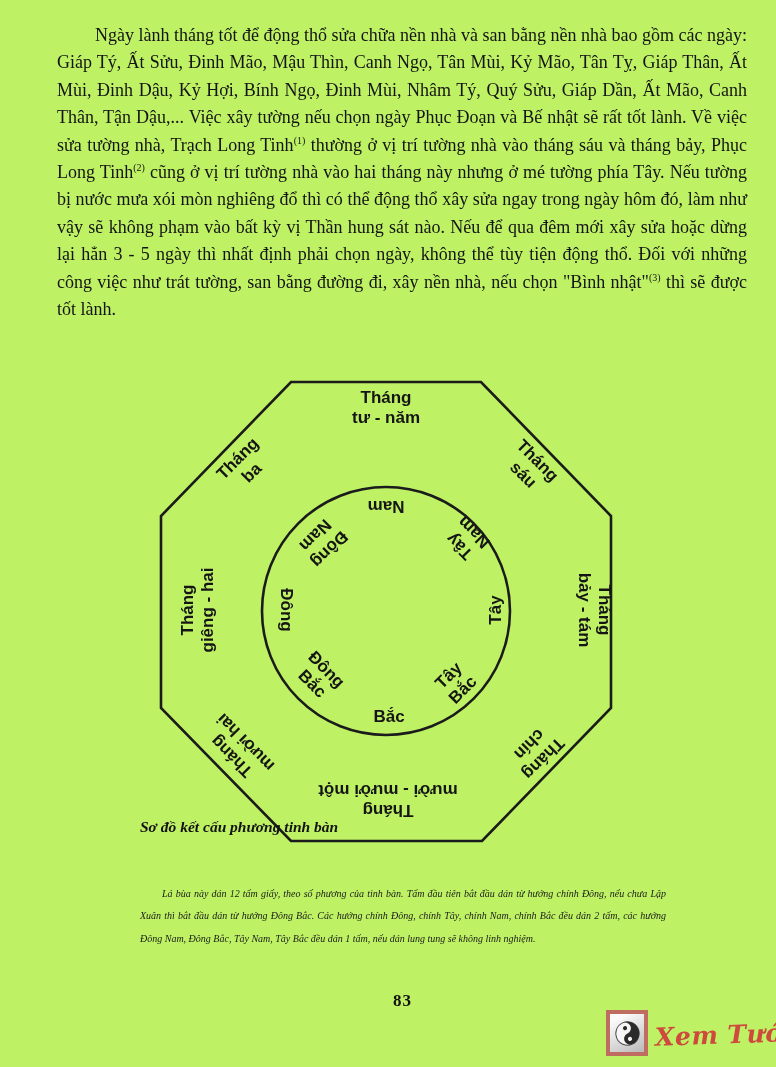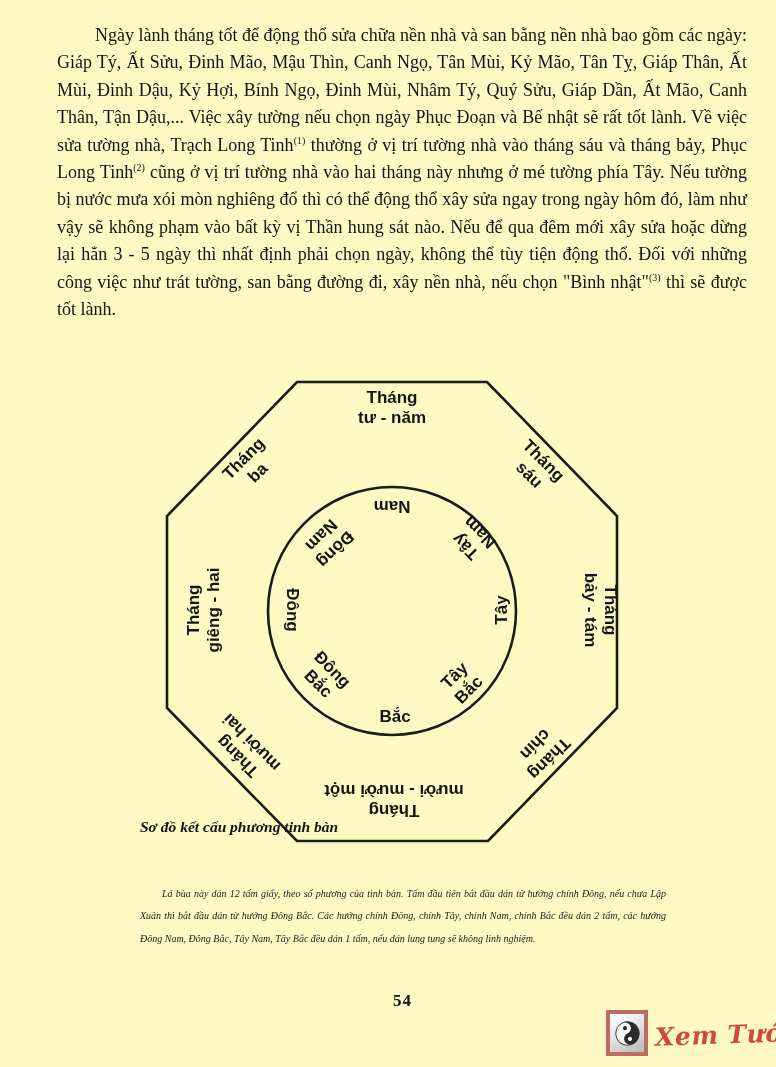--- a/index.html
+++ b/index.html
@@ -1,24 +1,24 @@
 <!DOCTYPE html>
 <html><head>
 <meta charset="utf-8">
 <style>
   html,body{margin:0;padding:0;background:#e8e8e8;}
-  .page{position:relative;width:776px;height:1067px;background:#fef9c3;overflow:hidden;
+  .page{position:relative;width:776px;height:1067px;background:#bef264;overflow:hidden;
         color:#161616;margin:0 auto;}
   
   .body-text{position:absolute;left:57px;top:22px;width:690px;margin:0;
              font-family:"Liberation Serif",serif;font-size:18px;line-height:27.4px;
              text-align:justify;text-indent:38px;color:#141414;}
   .body-text sup{font-size:10px;line-height:0;vertical-align:super;}
   
-  .diagram{position:absolute;left:144px;top:370px;width:500px;height:480px;}
+  .diagram{position:absolute;left:138px;top:370px;width:500px;height:480px;}
   .diagram svg.frame{position:absolute;left:0;top:0;}
   .dlabel{position:absolute;font-family:"Liberation Sans",sans-serif;font-weight:bold;
           font-size:17px;line-height:20px;color:#151515;text-align:center;white-space:nowrap;
           transform:translate(-50%,-50%) rotate(var(--r,0deg));}
   .dlabel span{display:block;}
   
   .caption{position:absolute;left:140px;top:818px;margin:0;
            font-family:"Liberation Serif",serif;font-style:italic;font-weight:bold;
            font-size:15.5px;color:#131313;}
   .note{position:absolute;left:140px;top:883px;width:526px;margin:0;
@@ -109,21 +109,21 @@
     </div>
     <div class="dlabel" style="left:184px;top:172px;--r:135deg">
       <span>Đông</span>
       <span>Nam</span>
     </div>
   </div>
 
   <p class="caption">Sơ đồ kết cấu phương tinh bàn</p>
   <p class="note">Lá bùa này dán 12 tấm giấy, theo số phương của tinh bàn. Tấm đầu tiên bắt đầu dán từ hướng chính Đông, nếu chưa Lập Xuân thì bắt đầu dán từ hướng Đông Bắc. Các hướng chính Đông, chính Tây, chính Nam, chính Bắc đều dán 2 tấm, các hướng Đông Nam, Đông Bắc, Tây Nam, Tây Bắc đều dán 1 tấm, nếu dán lung tung sẽ không linh nghiệm.</p>
 
-  <div class="page-number">54</div>
+  <div class="page-number">83</div>
 
   <div class="watermark">
     <span class="wm-logo">
       <svg width="27" height="27" viewBox="-15 -15 30 30">
         <g transform="rotate(-25)">
           <circle r="13" fill="#f6f6f6" stroke="#4a4a4a" stroke-width="1"></circle>
           <path d="M0,-13 A13,13 0 0 1 0,13 A6.5,6.5 0 0 1 0,0 A6.5,6.5 0 0 0 0,-13 Z" fill="#2a2a2a"></path>
           <circle cy="6.5" r="2.3" fill="#f6f6f6"></circle>
           <circle cy="-6.5" r="2.3" fill="#2a2a2a"></circle>
         </g>

